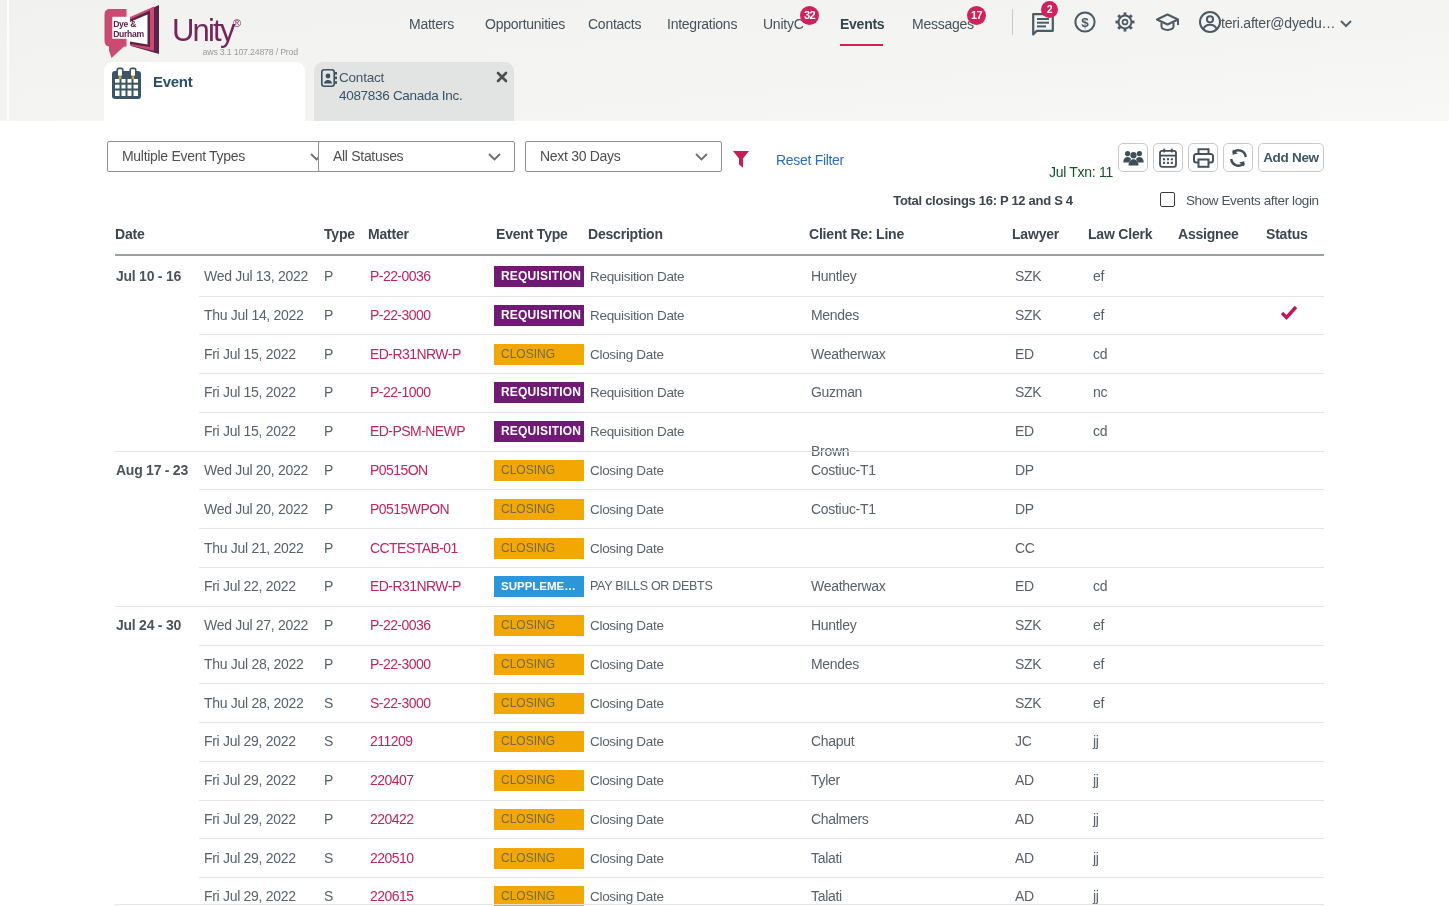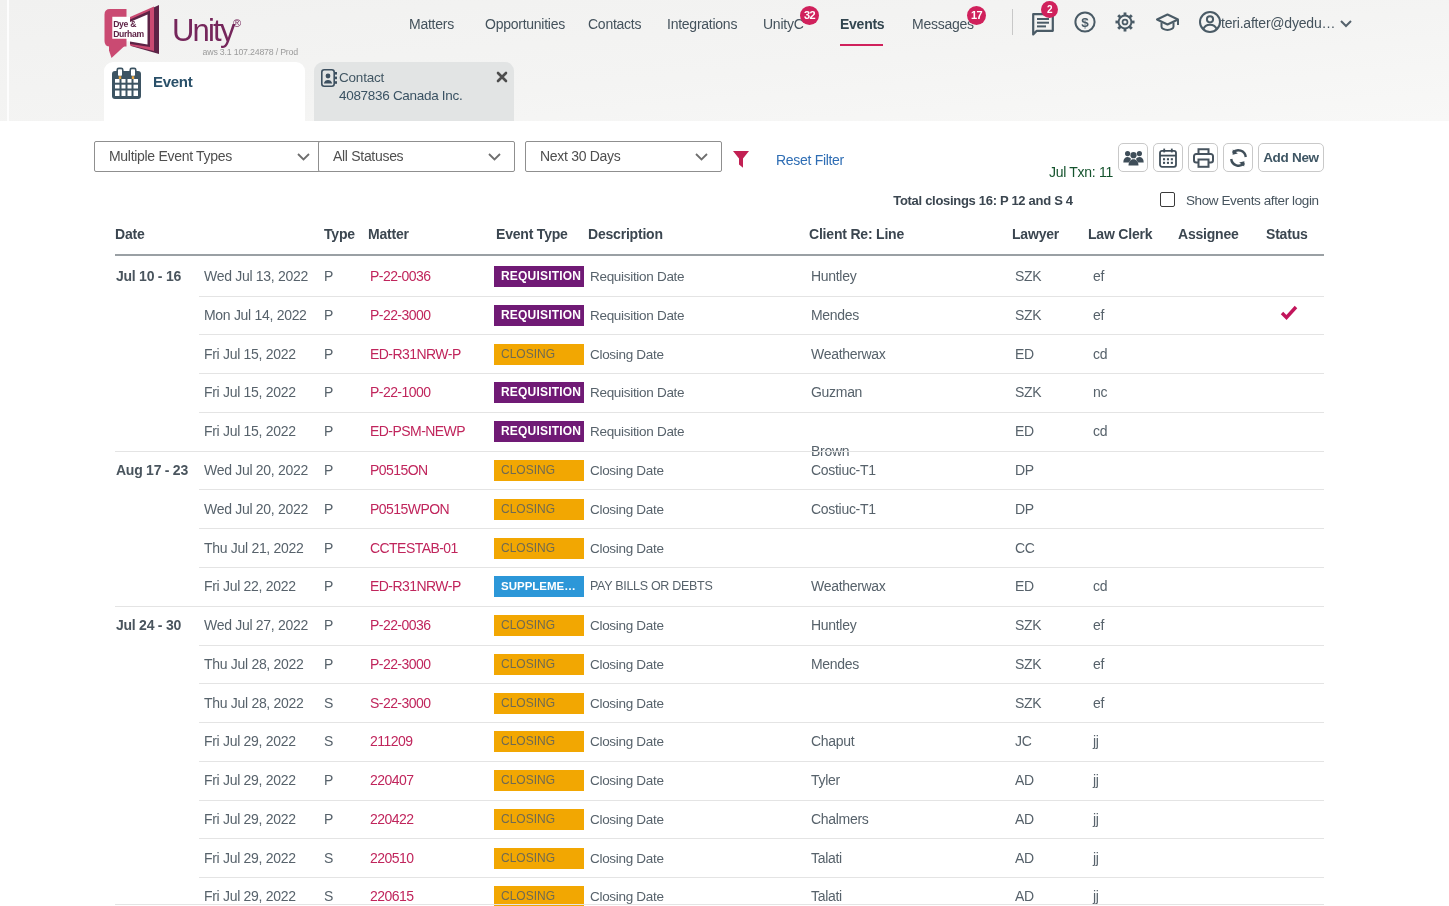--- a/index.html
+++ b/index.html
@@ -137,21 +137,21 @@
       <rect x="13.6" y="7.6" width="2.4" height="2.6"></rect>
       <rect x="13.6" y="12.2" width="2.4" height="2.6"></rect>
     </g>
 </svg>
 <div class="a" style="left:339px;top:70px;font-size:13.5px;color:#415663;letter-spacing:-0.2px">Contact</div>
 <div class="a" style="left:339px;top:87.5px;font-size:13.5px;font-weight:normal;color:#3a5263;letter-spacing:-0.3px">4087836 Canada Inc.</div>
 <svg class="a" style="left:496px;top:71px" width="12" height="12" viewBox="0 0 12 12">
   <path d="M2,2 L10,10 M10,2 L2,10" stroke="#4d4d4d" stroke-width="2.6" stroke-linecap="round"></path>
 </svg>
 
-<div class="dd" style="left:94px;width:230px">Multiple Event Types<svg class="chev" viewBox="0 0 13 8">
+<div class="dd" style="left:107px;width:230px">Multiple Event Types<svg class="chev" viewBox="0 0 13 8">
       <polyline points="1,1 6.5,6.5 12,1" fill="none" stroke="#6e6e6e" stroke-width="1.8"></polyline>
     </svg></div>
 <div class="dd" style="left:318px;width:197px">All Statuses<svg class="chev" viewBox="0 0 13 8">
       <polyline points="1,1 6.5,6.5 12,1" fill="none" stroke="#6e6e6e" stroke-width="1.8"></polyline>
     </svg></div>
 <div class="dd" style="left:525px;width:197px">Next 30 Days<svg class="chev" viewBox="0 0 13 8">
       <polyline points="1,1 6.5,6.5 12,1" fill="none" stroke="#6e6e6e" stroke-width="1.8"></polyline>
     </svg></div>
 <svg class="a" style="left:732px;top:150px" width="18" height="19" viewBox="0 0 18 19">
   <path d="M1,1 H17 L11,8.6 V17.8 L7,14.6 V8.6 z" fill="#c22053"></path>
@@ -219,21 +219,21 @@
 <div class="t grp" style="left:116px;top:267.1px">Jul 10 - 16</div>
 <div class="t" style="left:204px;top:267.1px">Wed Jul 13, 2022</div>
 <div class="t" style="left:324px;top:267.1px">P</div>
 <div class="t mat" style="left:370px;top:267.1px">P-22-0036</div>
 <div class="bdg breq" style="left:494px;top:266.1px">REQUISITION</div>
 <div class="t desc" style="left:590px;top:267.1px;">Requisition Date</div>
 <div class="t" style="left:811px;top:267.1px">Huntley</div>
 <div class="t" style="left:1015px;top:267.1px">SZK</div>
 <div class="t" style="left:1093px;top:267.1px">ef</div>
 <div class="line" style="left:199px;top:295.6px;width:1125px"></div>
-<div class="t" style="left:204px;top:305.9px">Mon Jul 14, 2022</div>
+<div class="t" style="left:204px;top:305.9px">Thu Jul 14, 2022</div>
 <div class="t" style="left:324px;top:305.9px">P</div>
 <div class="t mat" style="left:370px;top:305.9px">P-22-3000</div>
 <div class="bdg breq" style="left:494px;top:304.9px">REQUISITION</div>
 <div class="t desc" style="left:590px;top:305.9px;">Requisition Date</div>
 <div class="t" style="left:811px;top:305.9px">Mendes</div>
 <div class="t" style="left:1015px;top:305.9px">SZK</div>
 <div class="t" style="left:1093px;top:305.9px">ef</div>
 <svg class="a" style="left:1280px;top:305.4px" width="18" height="15" viewBox="0 0 18 15">
     <polyline points="2,8 6.5,12.5 16,2" fill="none" stroke="#c2155b" stroke-width="3.4"></polyline>
   </svg>

